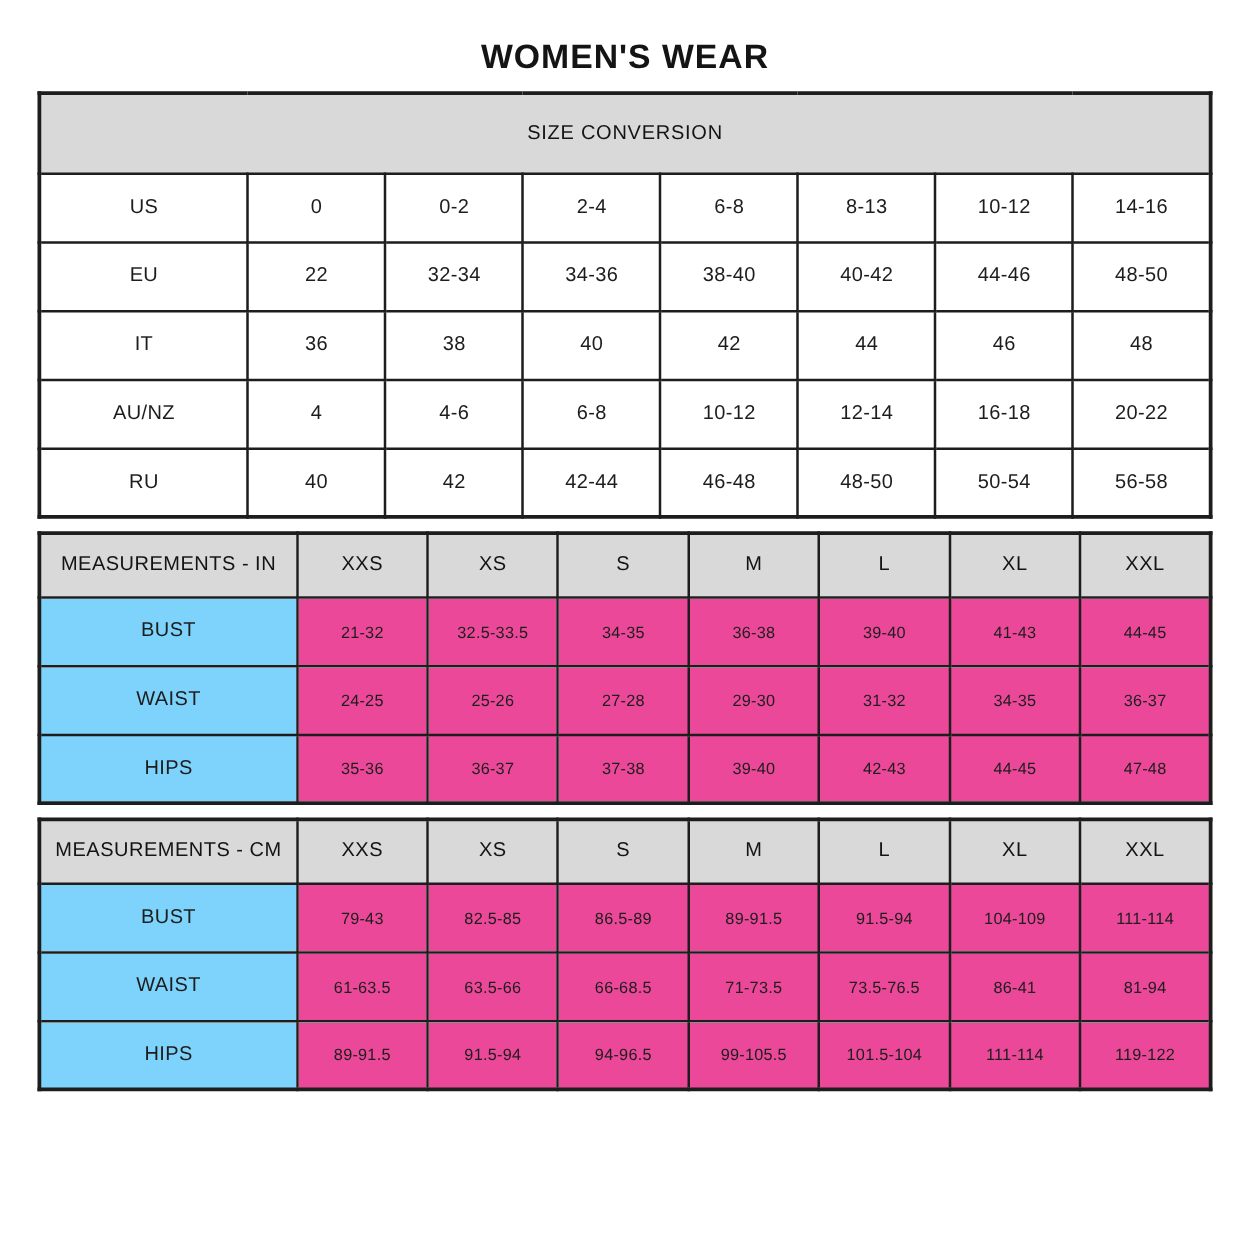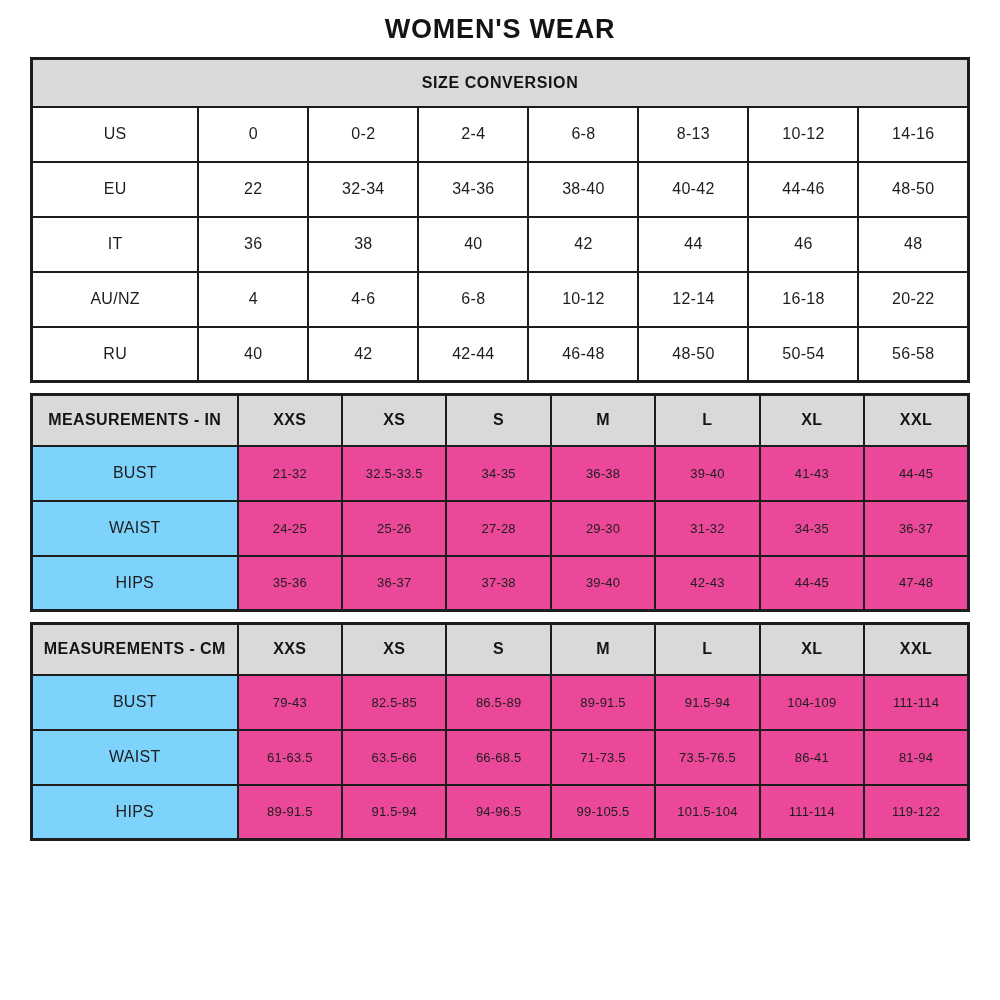--- a/index.html
+++ b/index.html
@@ -3,21 +3,21 @@
 <meta charset="utf-8">
 <style>
   * { margin: 0; padding: 0; box-sizing: border-box; }
   html, body {
     width: 1000px; height: 1000px;
     background: #ffffff;
     font-family: "Liberation Sans", sans-serif;
     color: #1d1d1d;
     overflow: hidden;
   }
-  .page { width: 1000px; height: 1000px; padding: 0 30px; }
+  .page { width: 1000px; height: 1000px; padding: 16px 30px; }
 
   h1.title {
     text-align: center;
     font-size: 27px;
     font-weight: bold;
     letter-spacing: 0.8px;
     padding: 13px 0 12px 0;
     line-height: 32px;
     color: #141414;
   }
@@ -36,42 +36,42 @@
     padding: 0 4px;
     overflow: hidden;
     white-space: nowrap;
   }
   
   table.tbl { border: 3px solid #1d1d1d; }
 
   
   table.size .c0 { width: 17.8%; }
   table.size .banner-row td {
-    height: 48px;
+    height: 64px;
     background: #d9d9d9;
-    font-weight: bold;
+    font-weight: normal;
     font-size: 16px;
     letter-spacing: 0.6px;
     color: #141414;
   }
   table.size .cols-row th,
   table.size .data-row th,
   table.size .data-row td {
     height: 55px;
     background: #ffffff;
     font-size: 16px;
     letter-spacing: 0.3px;
   }
 
   
   table.meas .c0 { width: 22%; }
   table.meas .cols-row th {
     height: 51px;
     background: #d9d9d9;
-    font-weight: bold;
+    font-weight: normal;
     font-size: 16px;
     letter-spacing: 0.4px;
     color: #141414;
   }
   table.meas .data-row th {
     height: 55px;
     background: #7dd3fc;
     font-size: 16px;
     letter-spacing: 0.3px;
     font-weight: normal;

